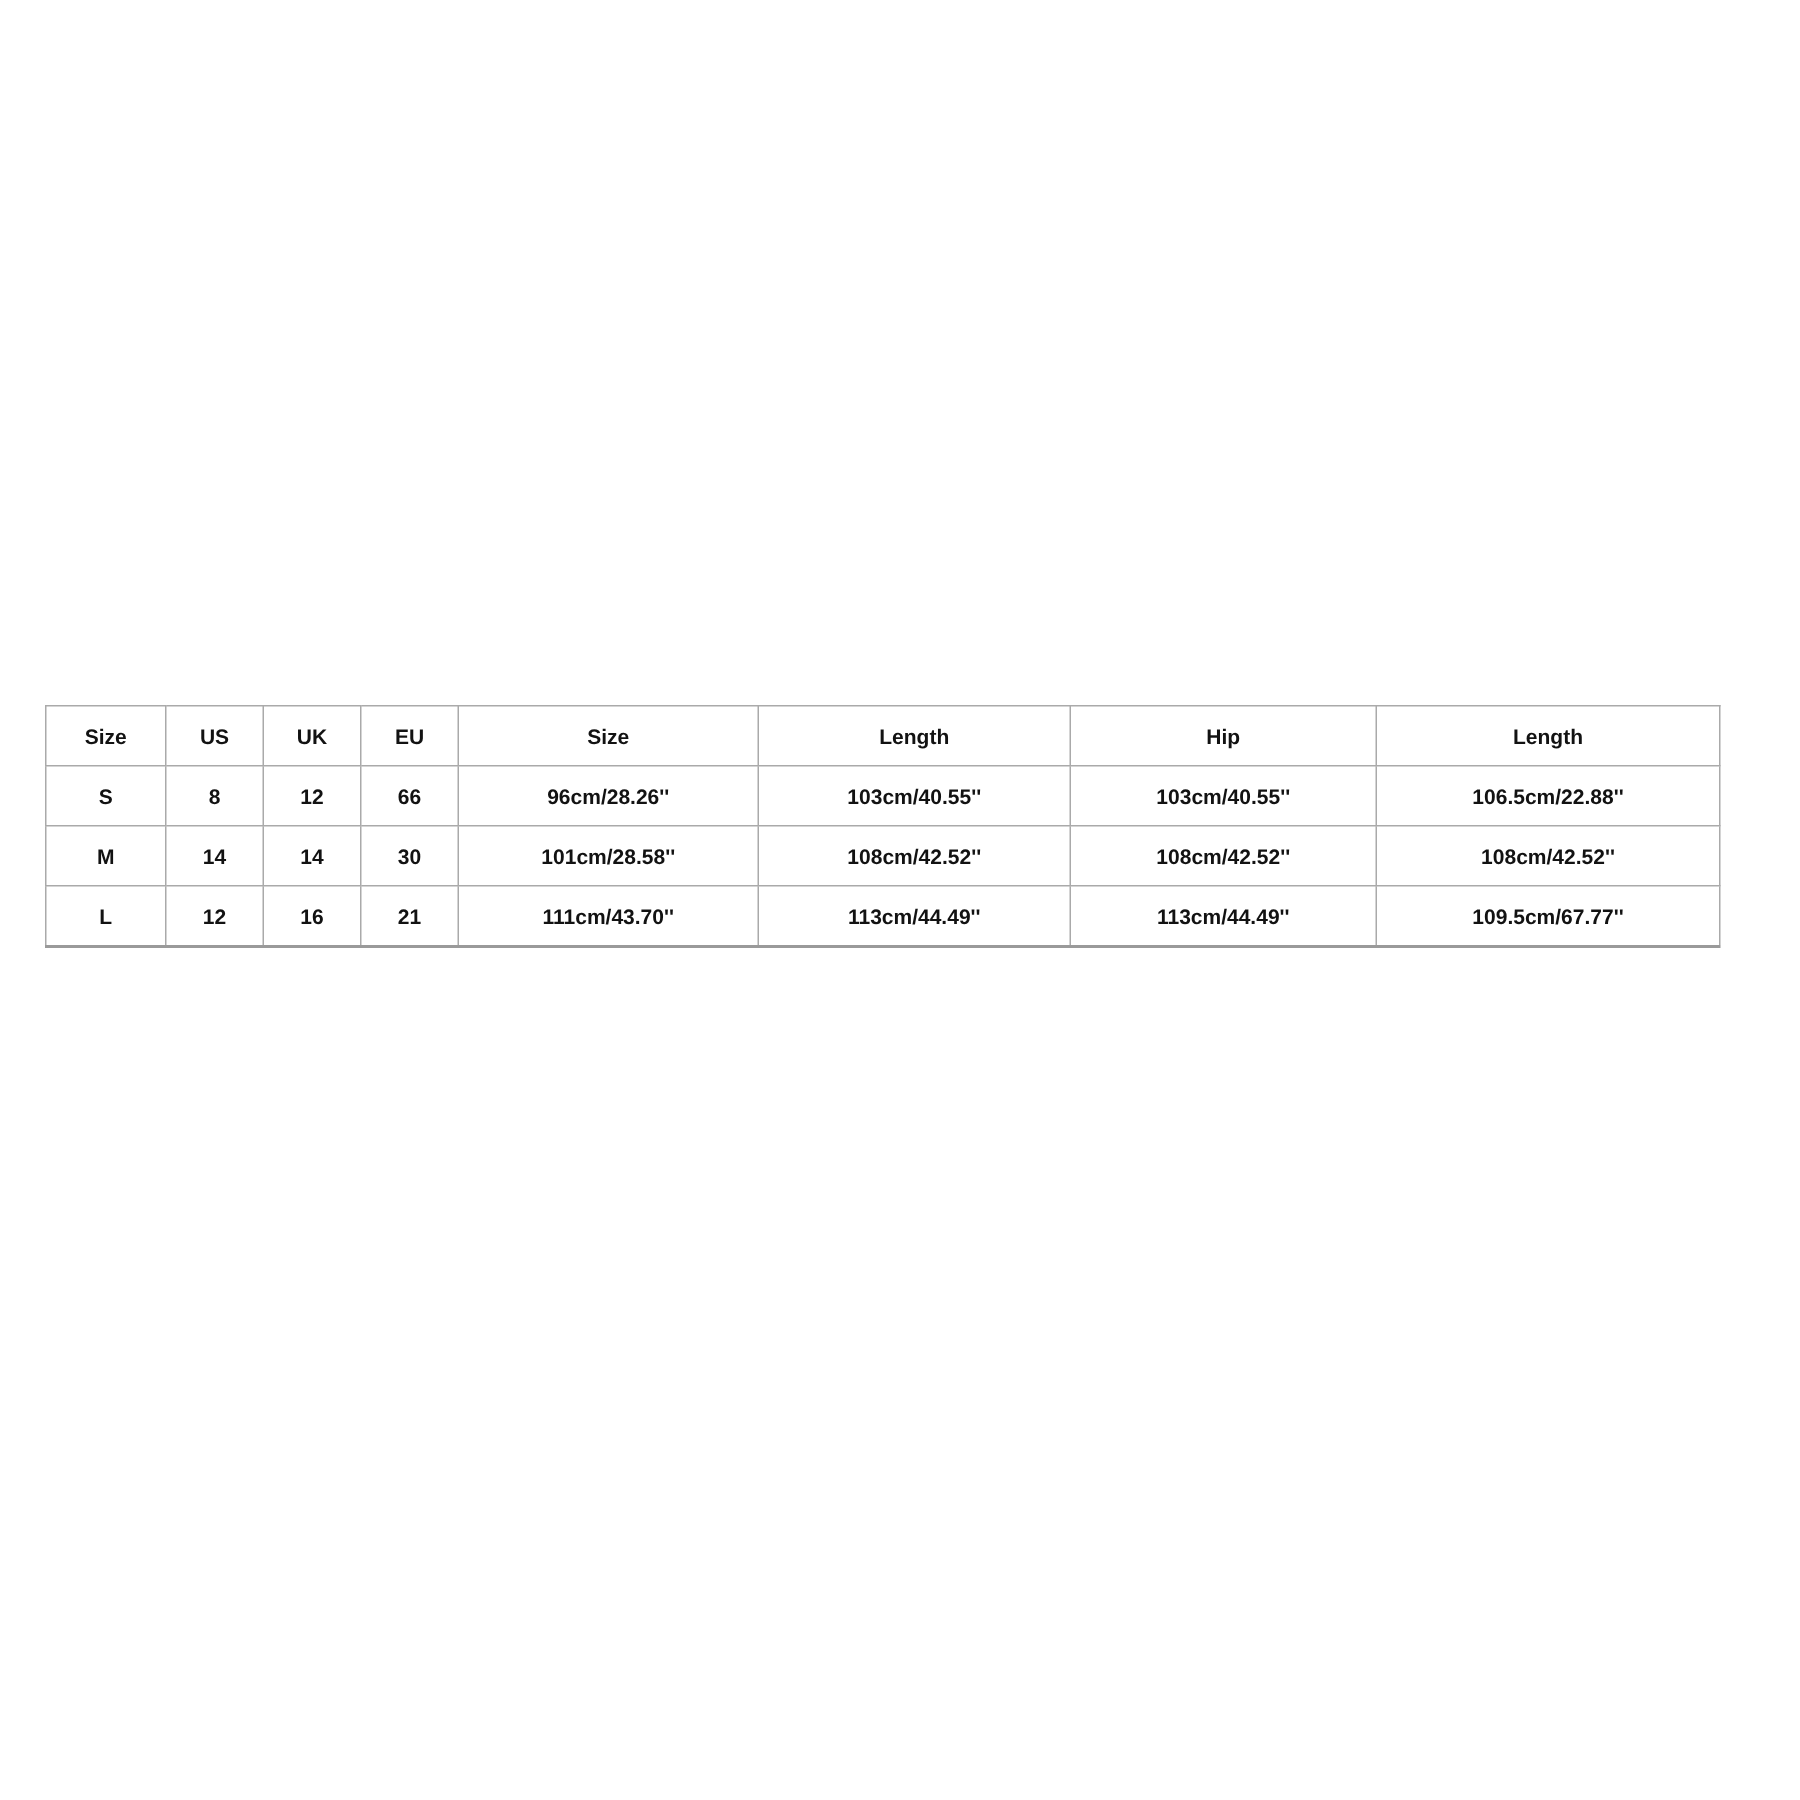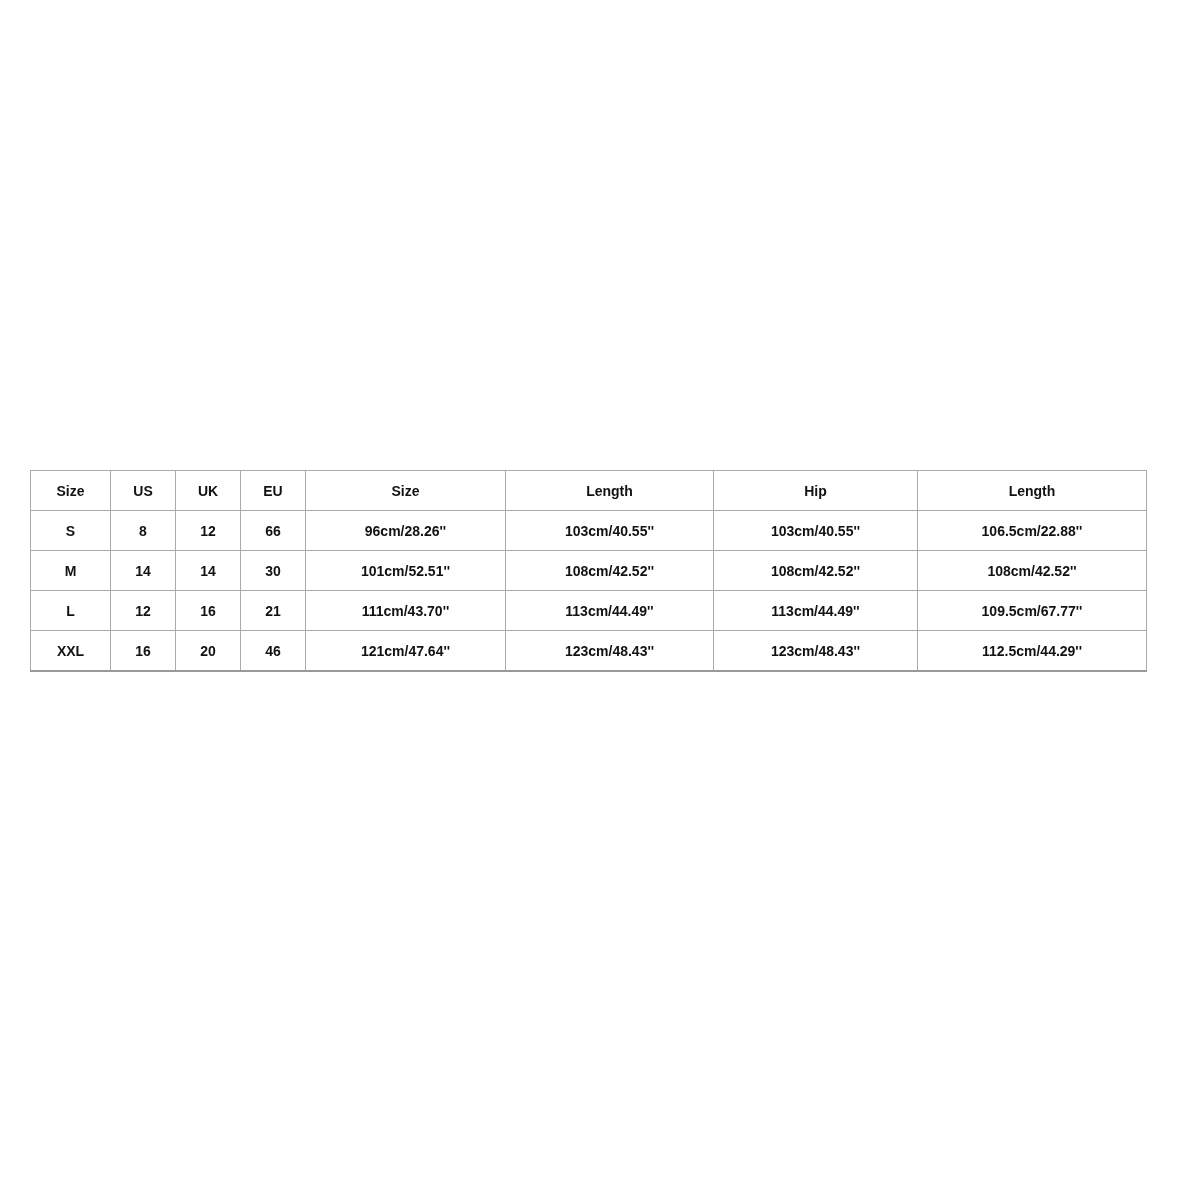--- a/index.html
+++ b/index.html
@@ -77,40 +77,30 @@
         <td>96cm/28.26''</td>
         <td>103cm/40.55''</td>
         <td>103cm/40.55''</td>
         <td>106.5cm/22.88''</td>
       </tr>
       <tr>
         <td>M</td>
         <td>14</td>
         <td>14</td>
         <td>30</td>
-        <td>101cm/52.51''</td>
+        <td>101cm/28.58''</td>
         <td>108cm/42.52''</td>
         <td>108cm/42.52''</td>
         <td>108cm/42.52''</td>
       </tr>
       <tr>
         <td>L</td>
         <td>12</td>
         <td>16</td>
         <td>21</td>
         <td>111cm/43.70''</td>
         <td>113cm/44.49''</td>
         <td>113cm/44.49''</td>
         <td>109.5cm/67.77''</td>
       </tr>
-      <tr>
-        <td>XXL</td>
-        <td>16</td>
-        <td>20</td>
-        <td>46</td>
-        <td>121cm/47.64''</td>
-        <td>123cm/48.43''</td>
-        <td>123cm/48.43''</td>
-        <td>112.5cm/44.29''</td>
-      </tr>
     </tbody>
   </table>
 </div>
 
 </body></html>

